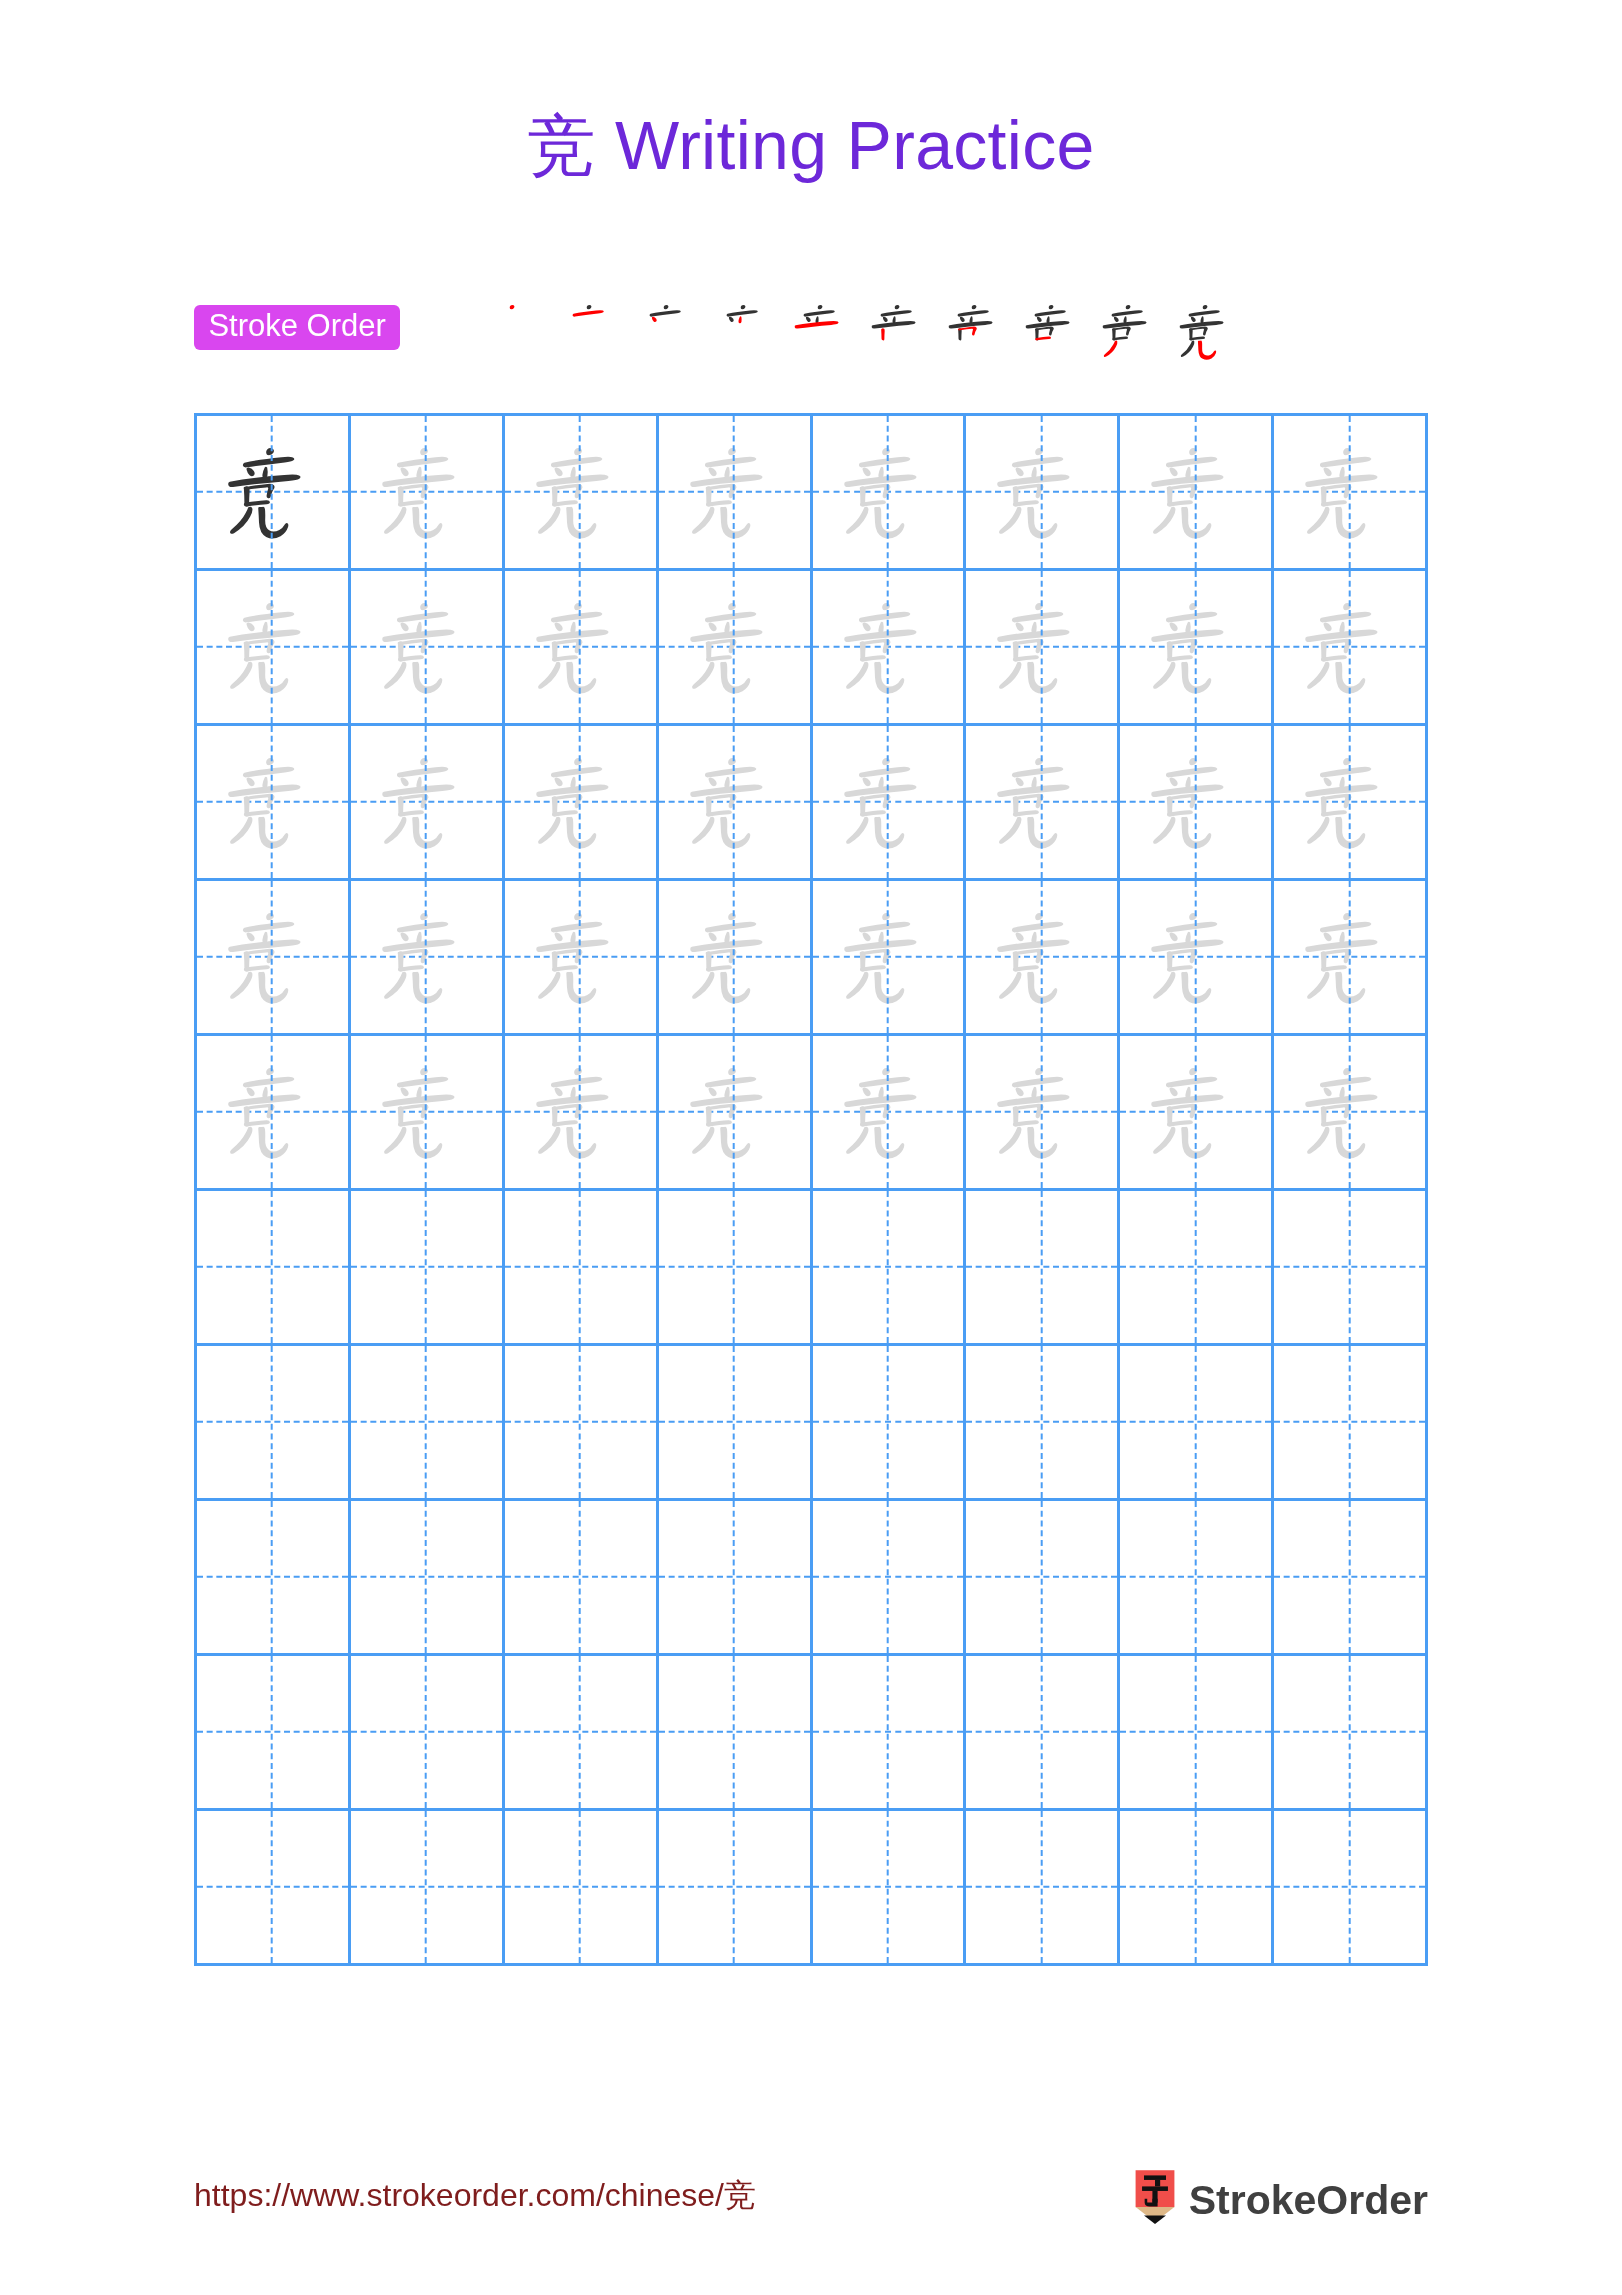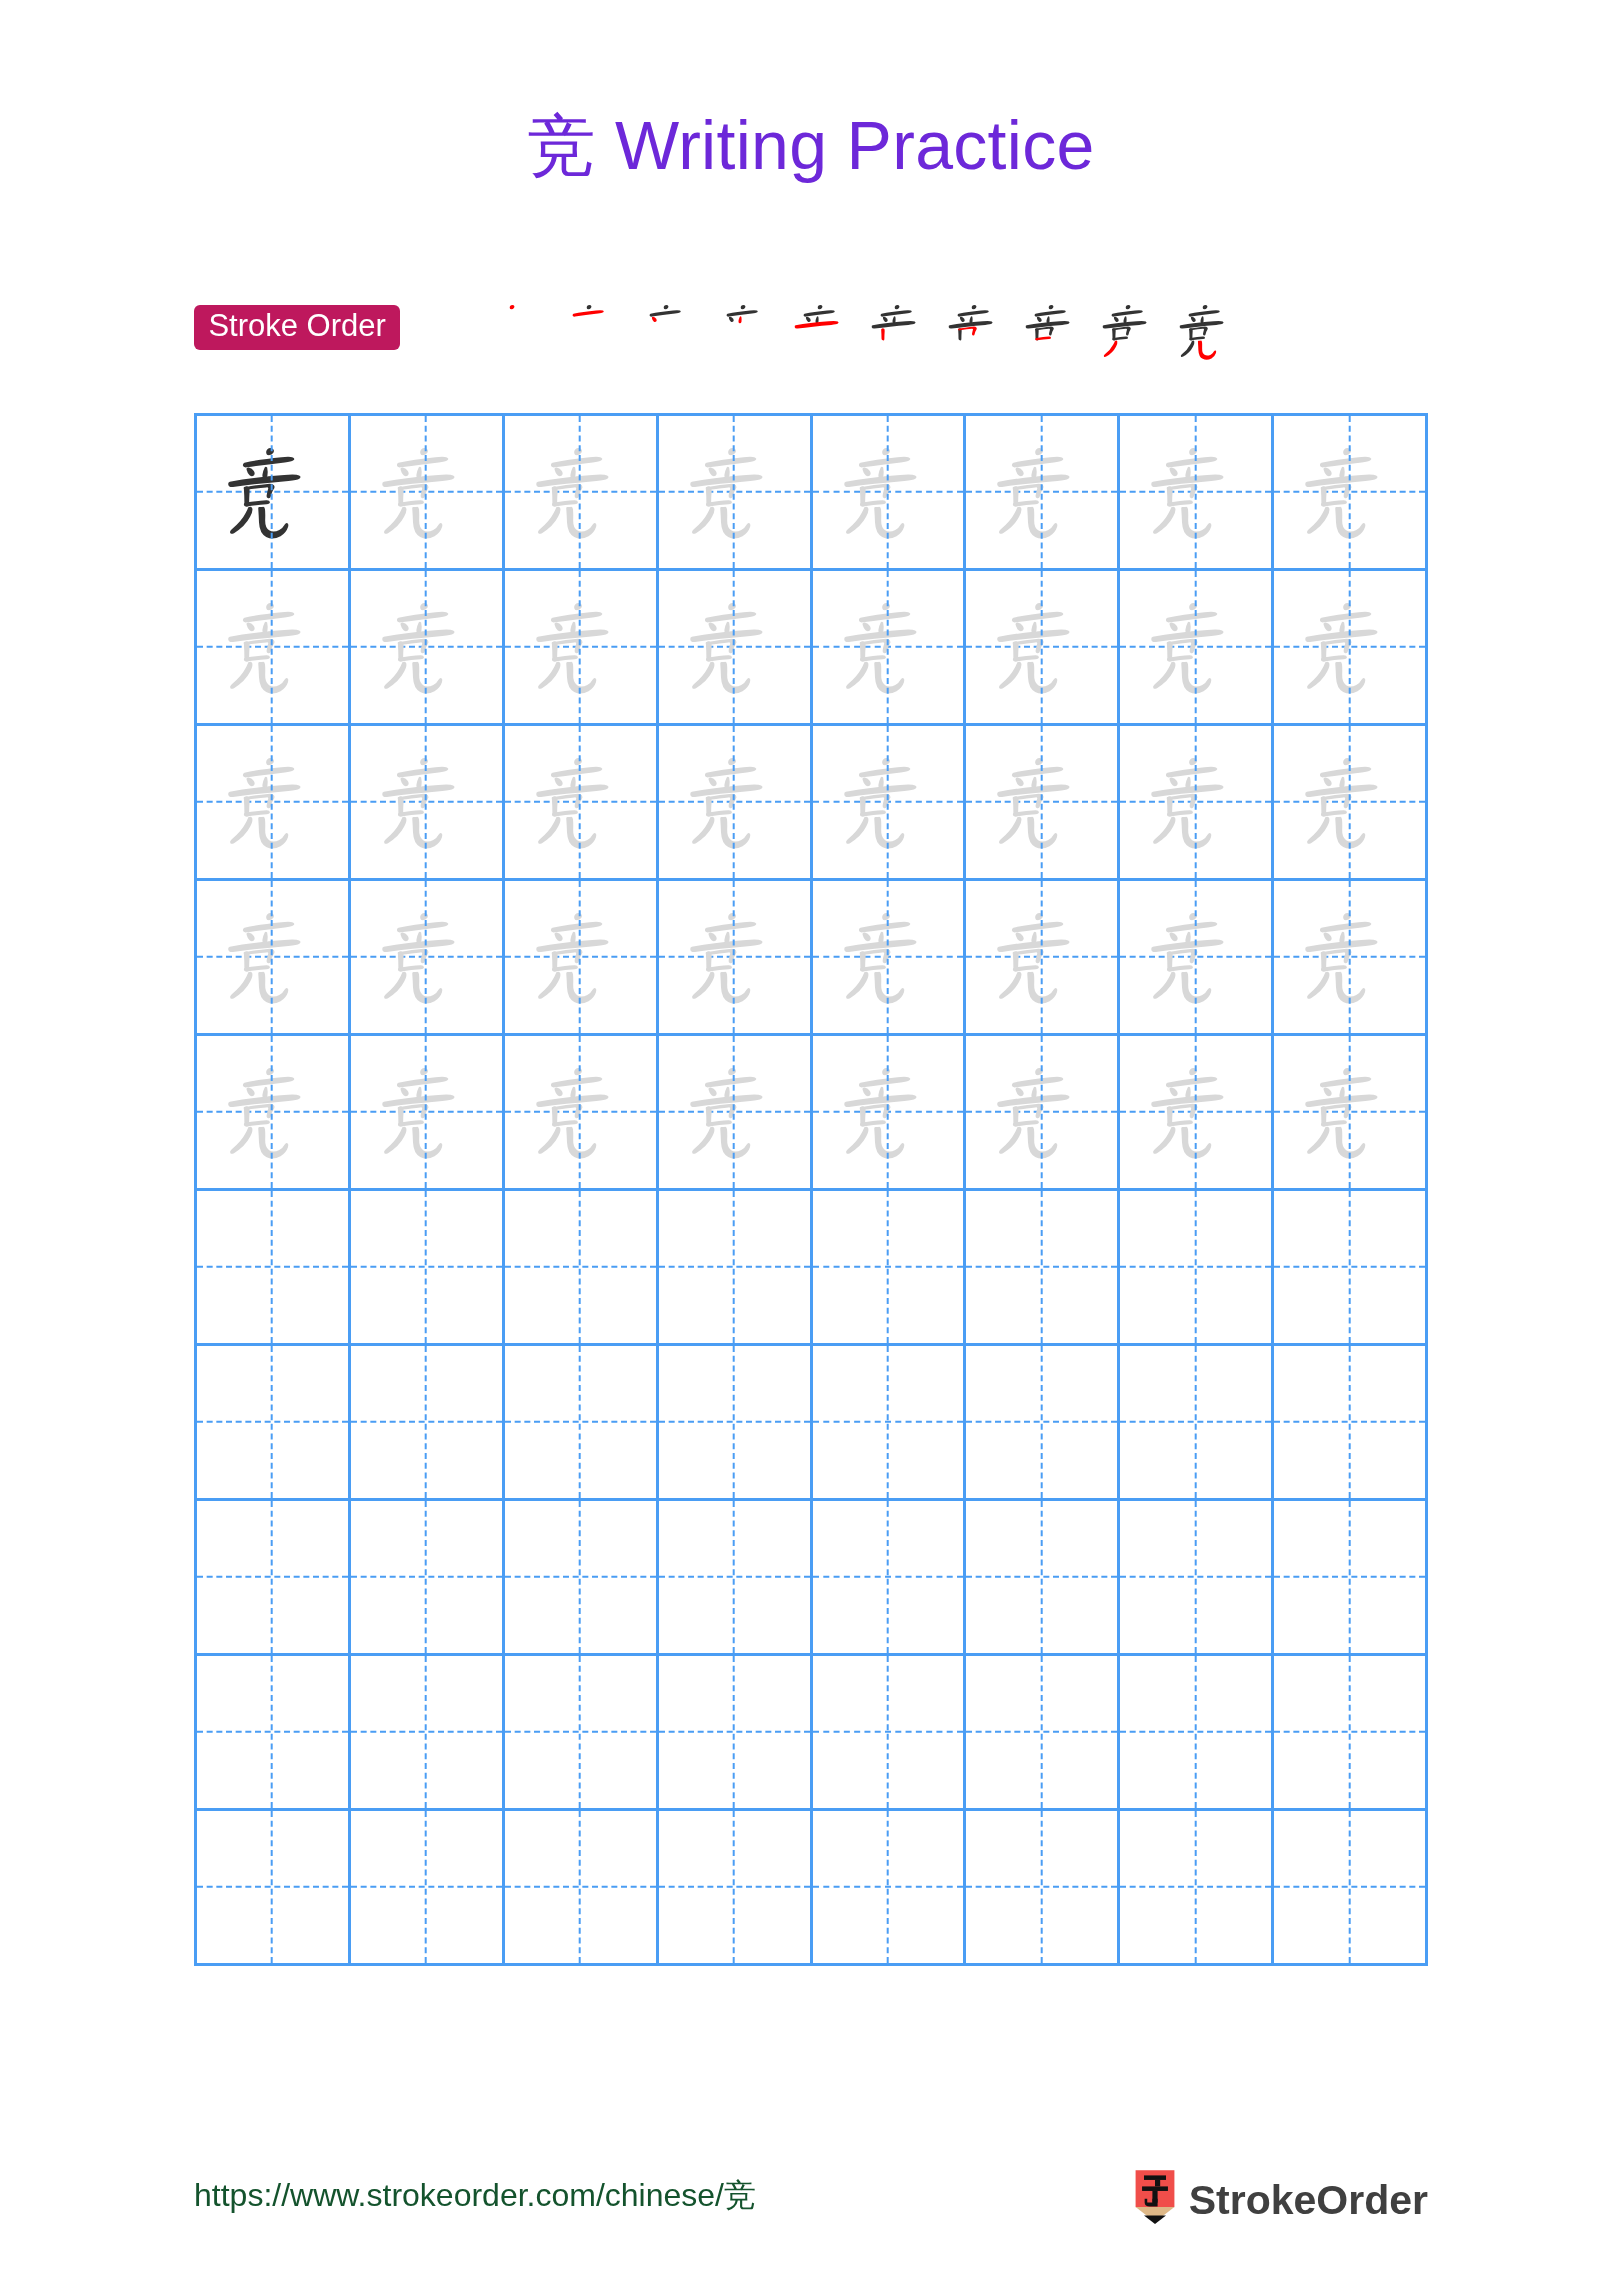--- a/index.html
+++ b/index.html
@@ -39,21 +39,21 @@
     position: absolute;
     top: 298px;
     left: 194px;
     width: 1234px;
     height: 79px;
   }
   #stroke-order-badge {
     position: absolute;
     left: 0;
     top: 6.5px;
-    background: #be185d;
+    background: #d946ef;
     color: #ffffff;
     font-size: 31px;
     padding: 5.9px 14.4px 8.5px 14.4px;
     border-radius: 5.9px;
     white-space: nowrap;
     line-height: 1;
   }
   #stroke-steps {
     position: absolute;
     left: 281px;
@@ -133,21 +133,21 @@
     display: block;
   }
   .char-dark  .ink { fill: #333333; }
   .char-light .ink { fill: #d8d8d8; }
 
   
   #footer-url {
     position: absolute;
     left: 194px;
     top: 2179px;
-    color: #14532d;
+    color: #7f1d1d;
     font-size: 32px;
     line-height: 1;
     white-space: nowrap;
   }
   #footer-logo {
     position: absolute;
     right: 194px;
     top: 2170px;
     display: flex;
     align-items: center;

